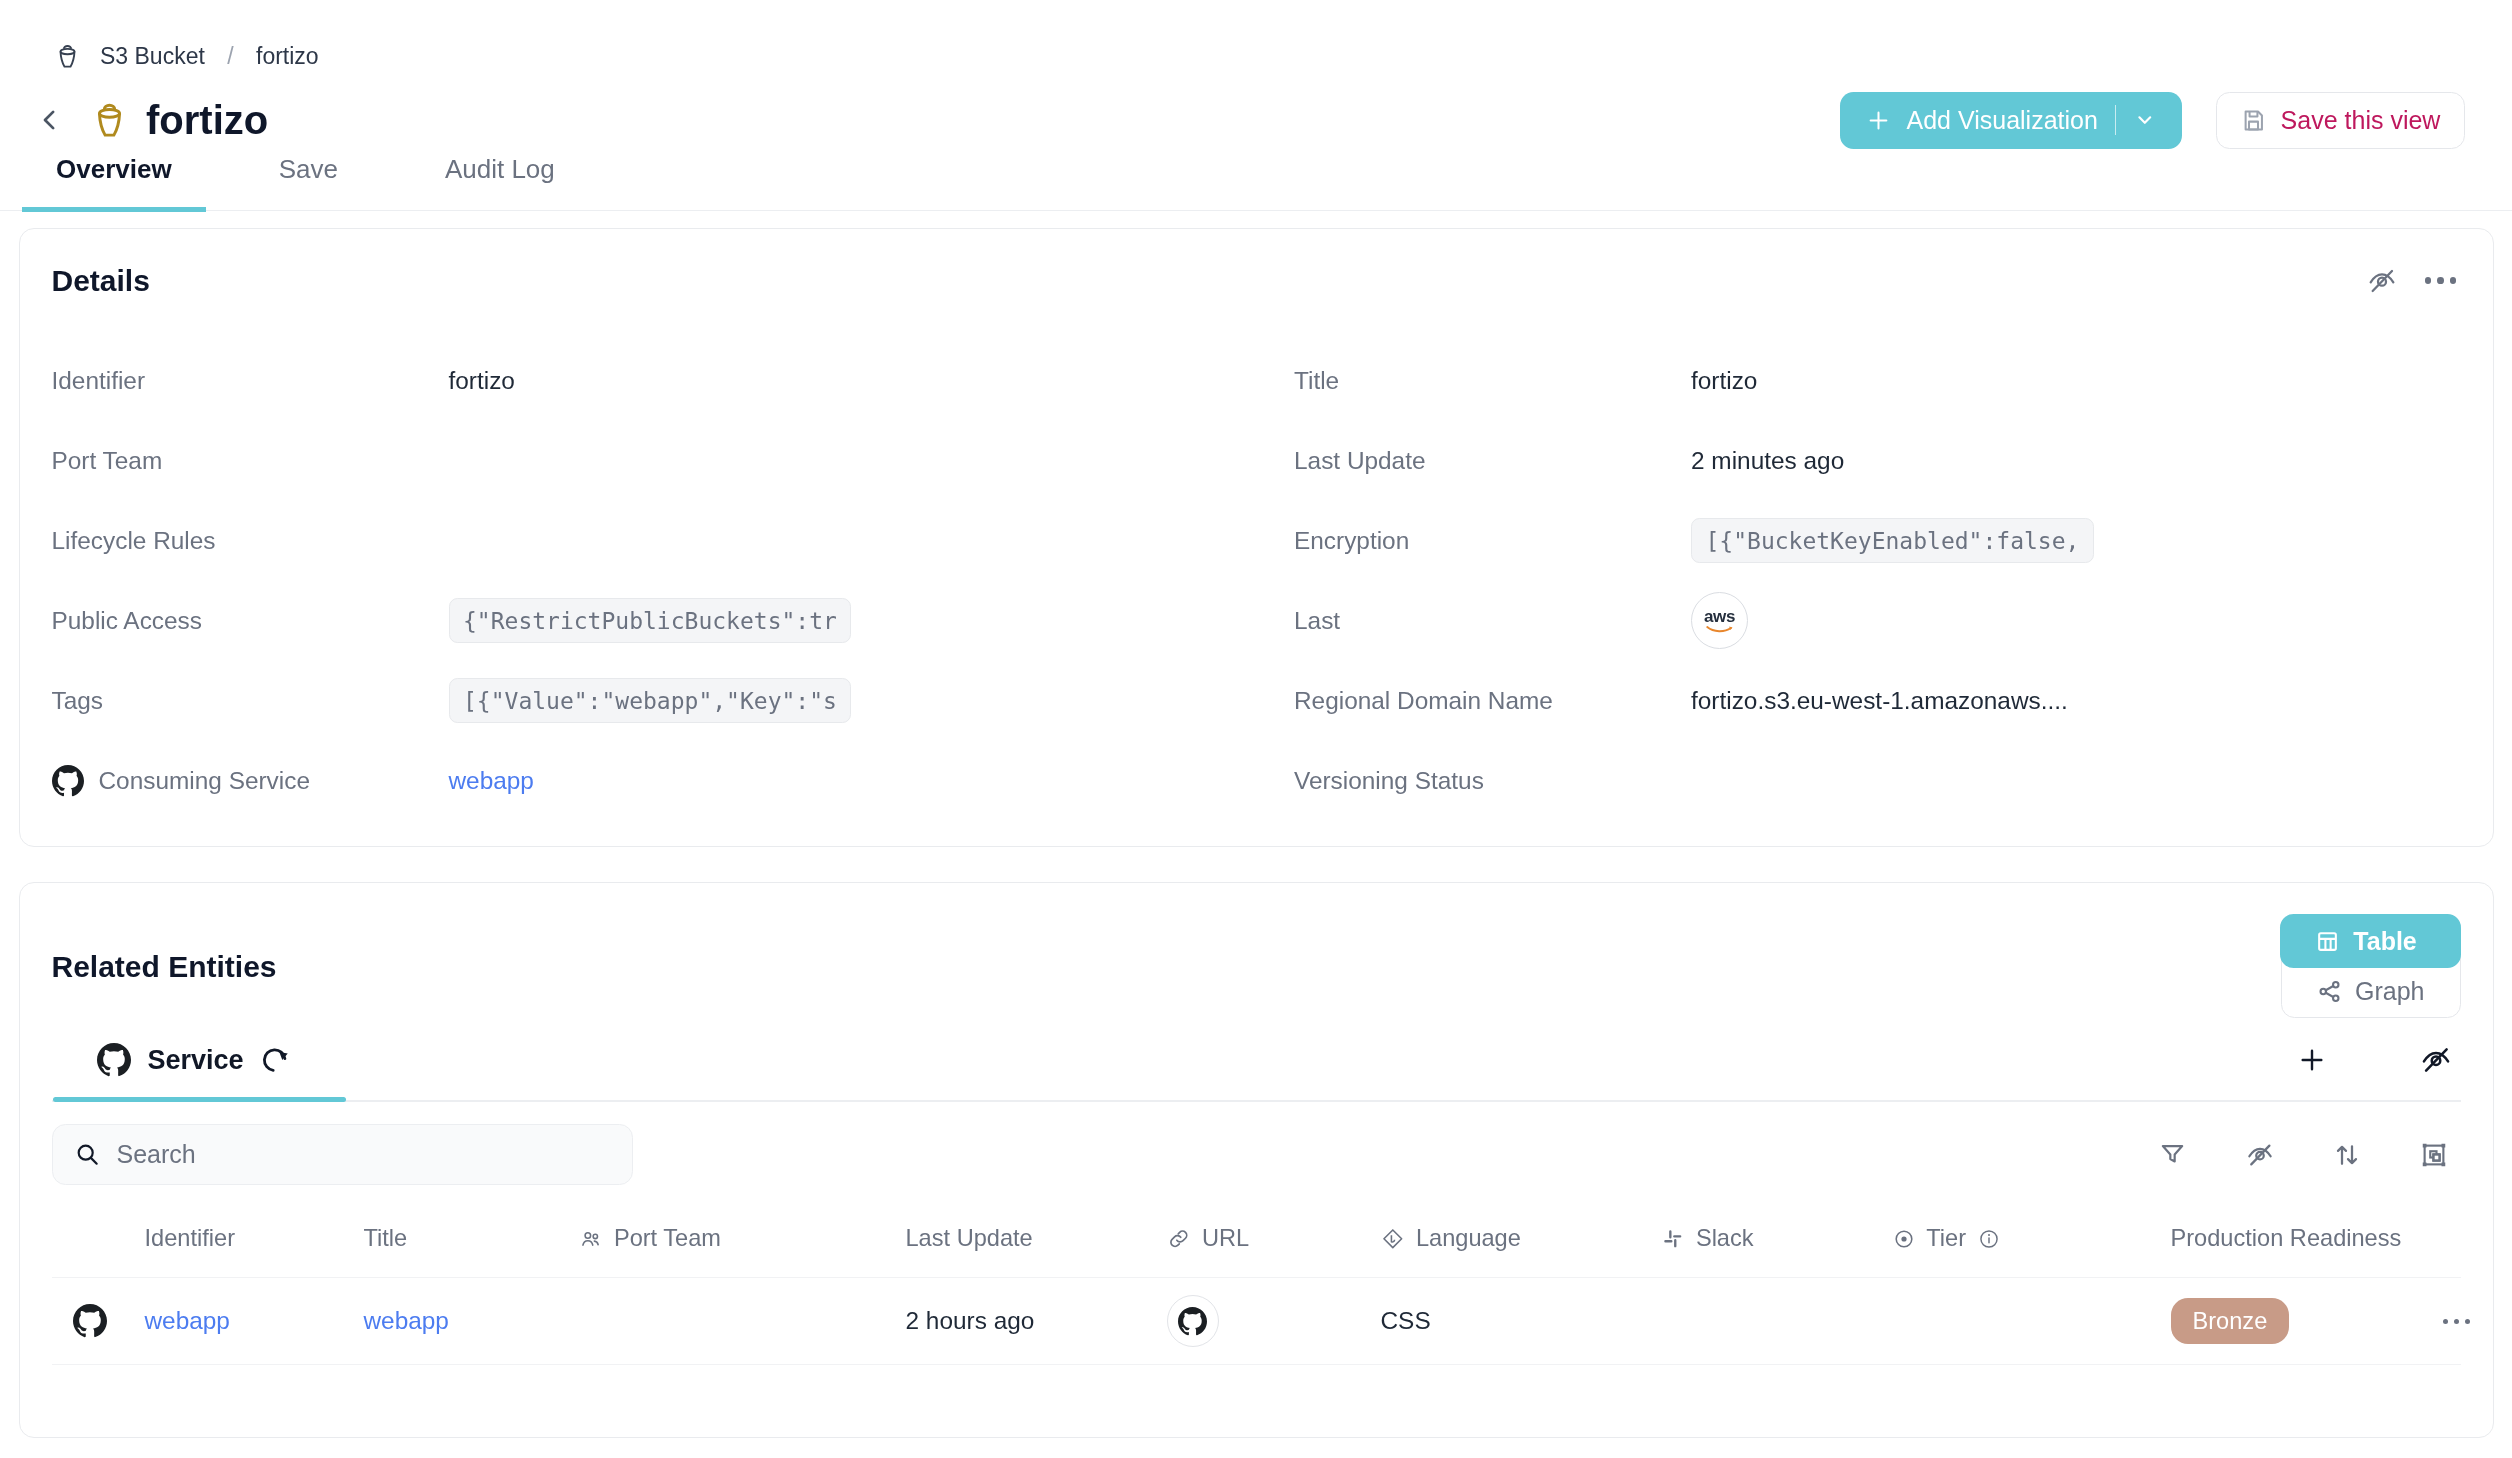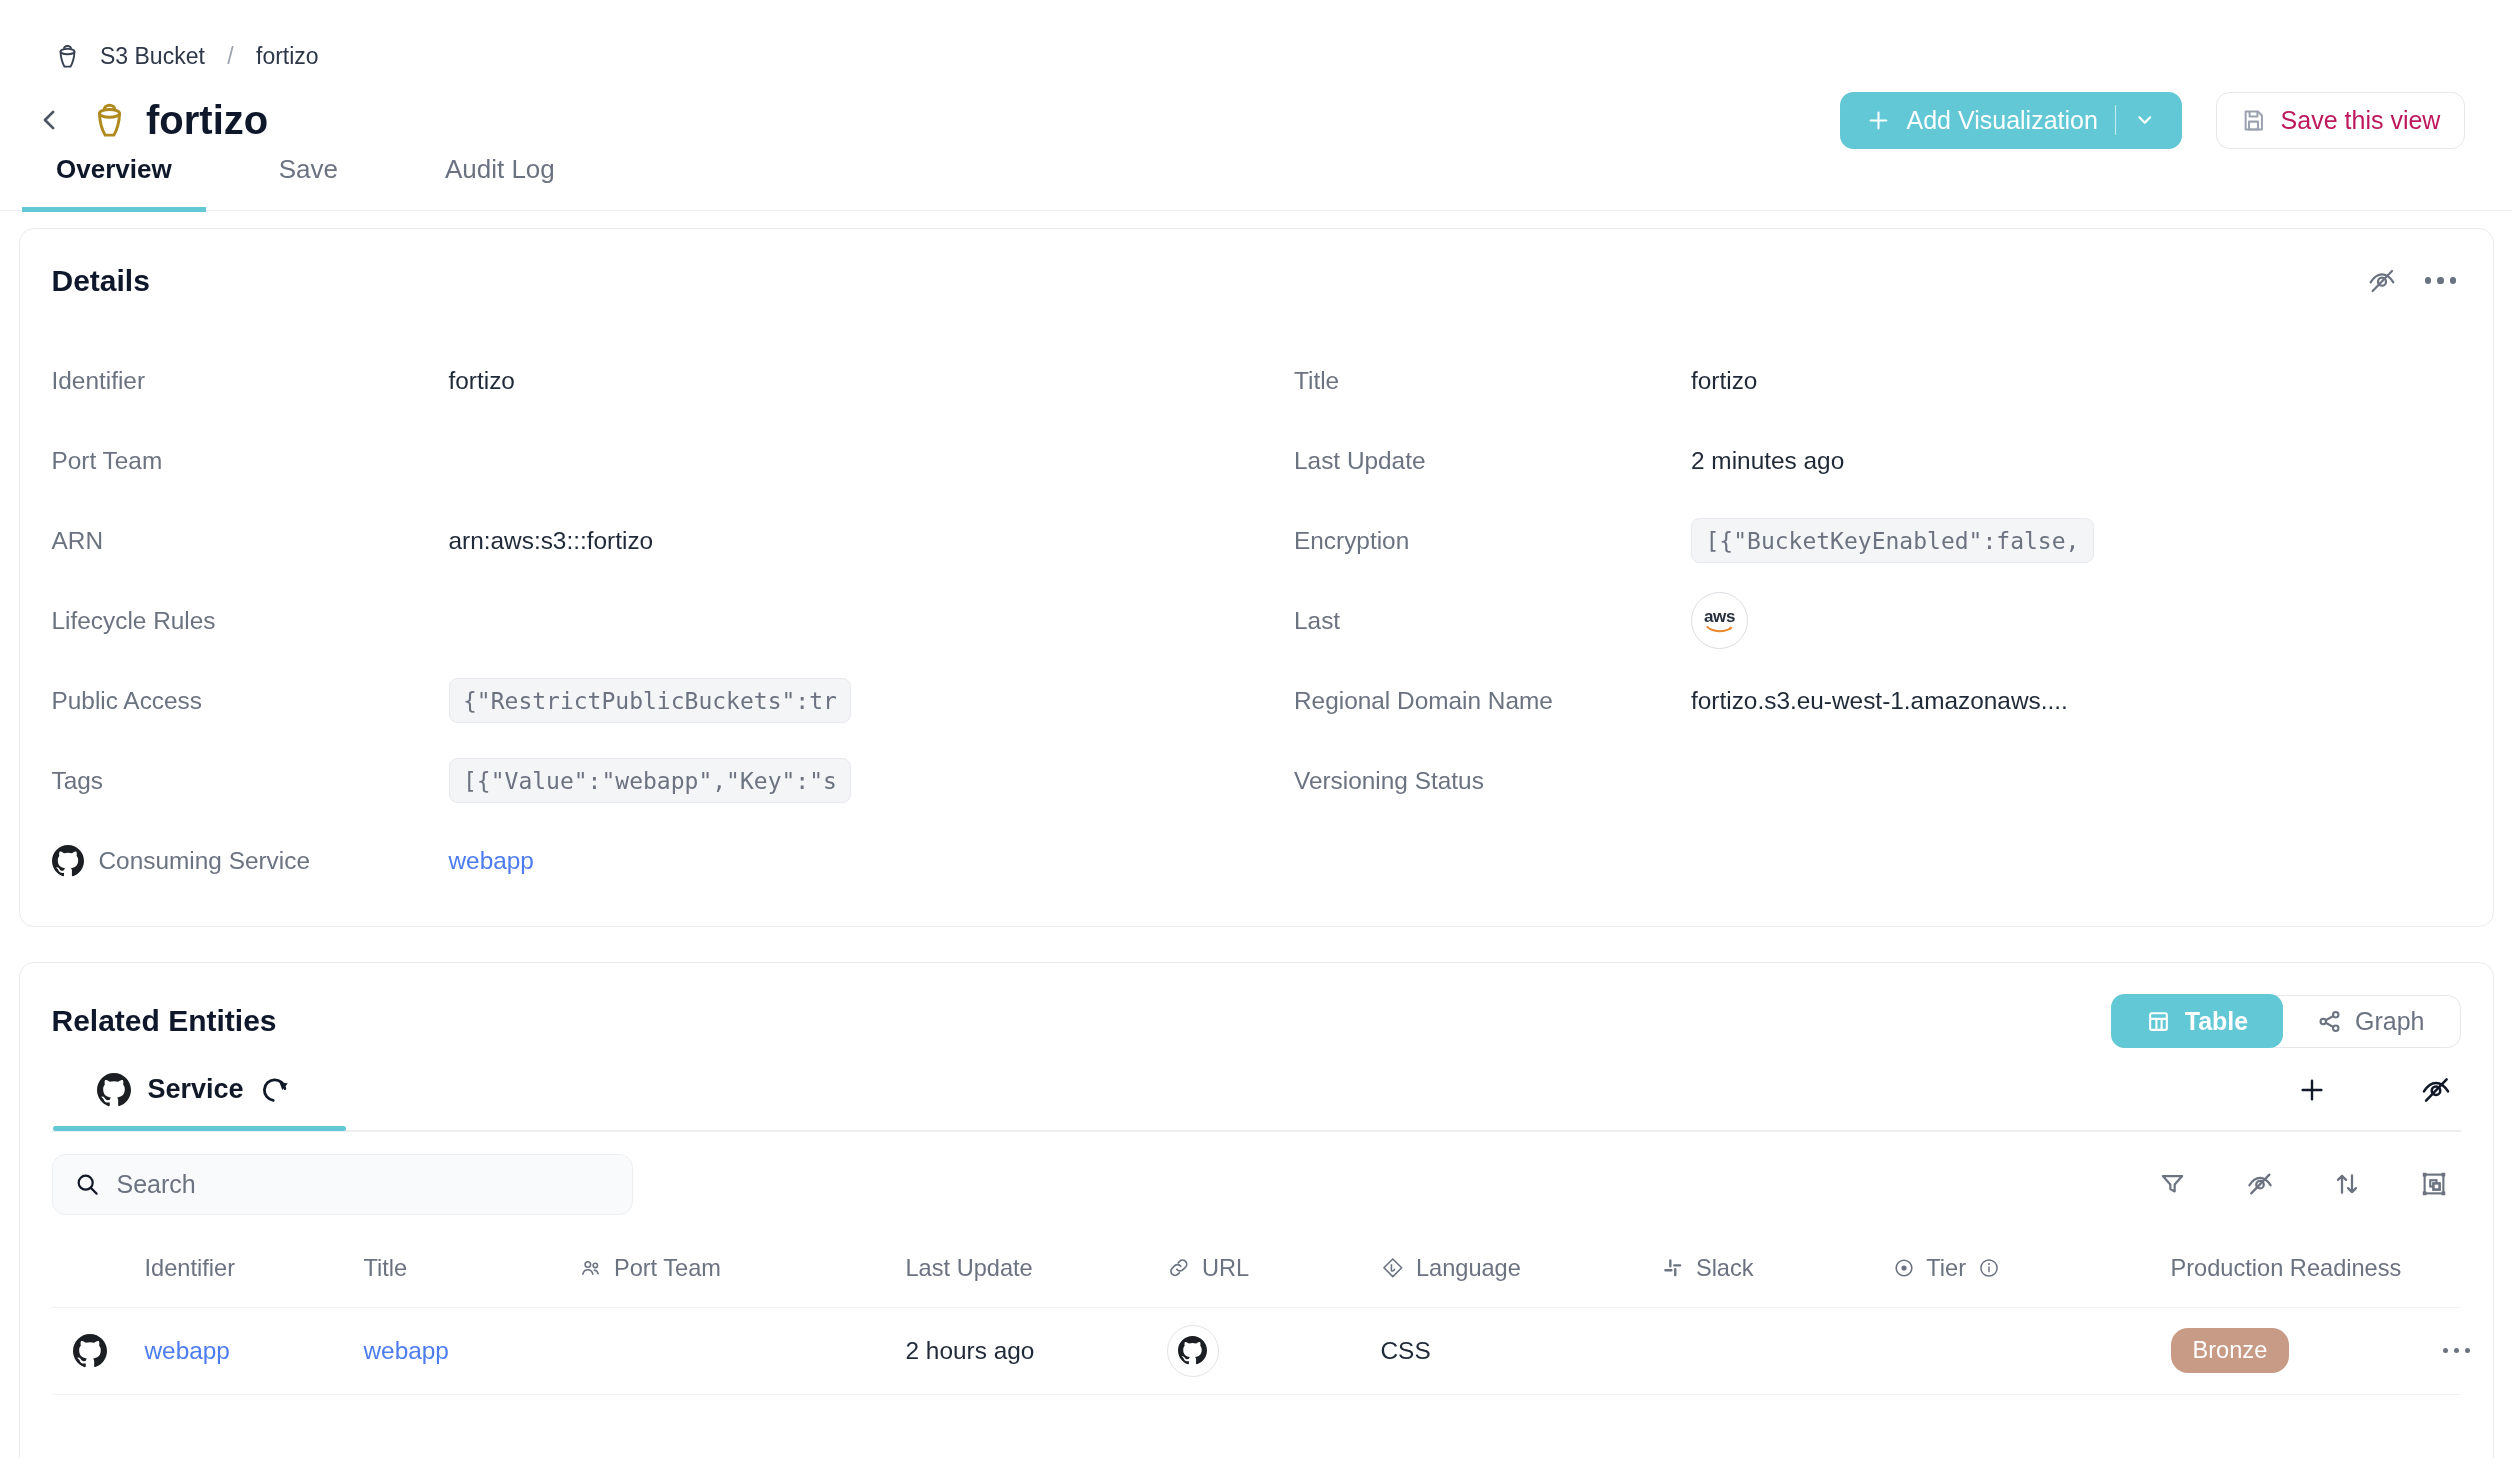--- a/index.html
+++ b/index.html
@@ -59,21 +59,21 @@
     background: #F4F5F7; border: 1.7px solid #E7E9EC; border-radius: 8.4px; padding: 8.4px 13.5px;
     cursor: pointer; white-space: nowrap; }
   .link { color: var(--link); cursor: pointer; text-decoration: none; }
   .aws-circle { width: 57px; height: 57px; border: 1.7px solid #DADDE2; border-radius: 50%;
     display: flex; flex-direction: column; align-items: center; justify-content: center;
     cursor: pointer; background: #fff; }
   .aws-word { font-size: 17px; font-weight: 700; color: #252F3E; letter-spacing: -0.4px; line-height: 1; }
 
   
   .card.related { margin-top: 35px; height: 556px; padding-bottom: 0; }
-  .toggle { display: flex; border: 1.7px solid #E5E7EB; border-radius: 13.5px; }
+  .toggle { display: flex; border: 1.7px solid #E5E7EB; border-radius: 13.5px; flex-direction: column; }
   .seg { display: flex; align-items: center; gap: 13.5px; height: 51px; padding: 0 35px;
     font-size: 25px; color: #6B7280; cursor: pointer; }
   .seg.active { background: var(--accent); color: #fff; font-weight: 700; border-radius: 13.5px;
     margin: -1.7px; height: 54px; }
 
   .rel-tab-row { display: flex; align-items: center; margin-top: 22px; padding-left: 45px; }
   .rel-tab { display: flex; align-items: center; gap: 17px; font-size: 27px; font-weight: 700;
     color: #111827; cursor: pointer; }
   .rel-tab-spacer { flex: 1; }
   .rel-actions { display: flex; align-items: center; gap: 84px; padding-right: 5px; color: #111827; }
@@ -203,24 +203,20 @@
     <div>
       <div class="field">
         <div class="field-label">Identifier</div>
         <div class="field-value">fortizo</div>
       </div>
       <div class="field">
         <div class="field-label">Port Team</div>
         <div class="field-value"></div>
       </div>
       <div class="field">
-        <div class="field-label">ARN</div>
-        <div class="field-value">arn:aws:s3:::fortizo</div>
-      </div>
-      <div class="field">
         <div class="field-label">Lifecycle Rules</div>
         <div class="field-value"></div>
       </div>
       <div class="field">
         <div class="field-label">Public Access</div>
         <div class="field-value chip">{"RestrictPublicBuckets":tr</div>
       </div>
       <div class="field">
         <div class="field-label">Tags</div>
         <div class="field-value chip">[{"Value":"webapp","Key":"s</div>

